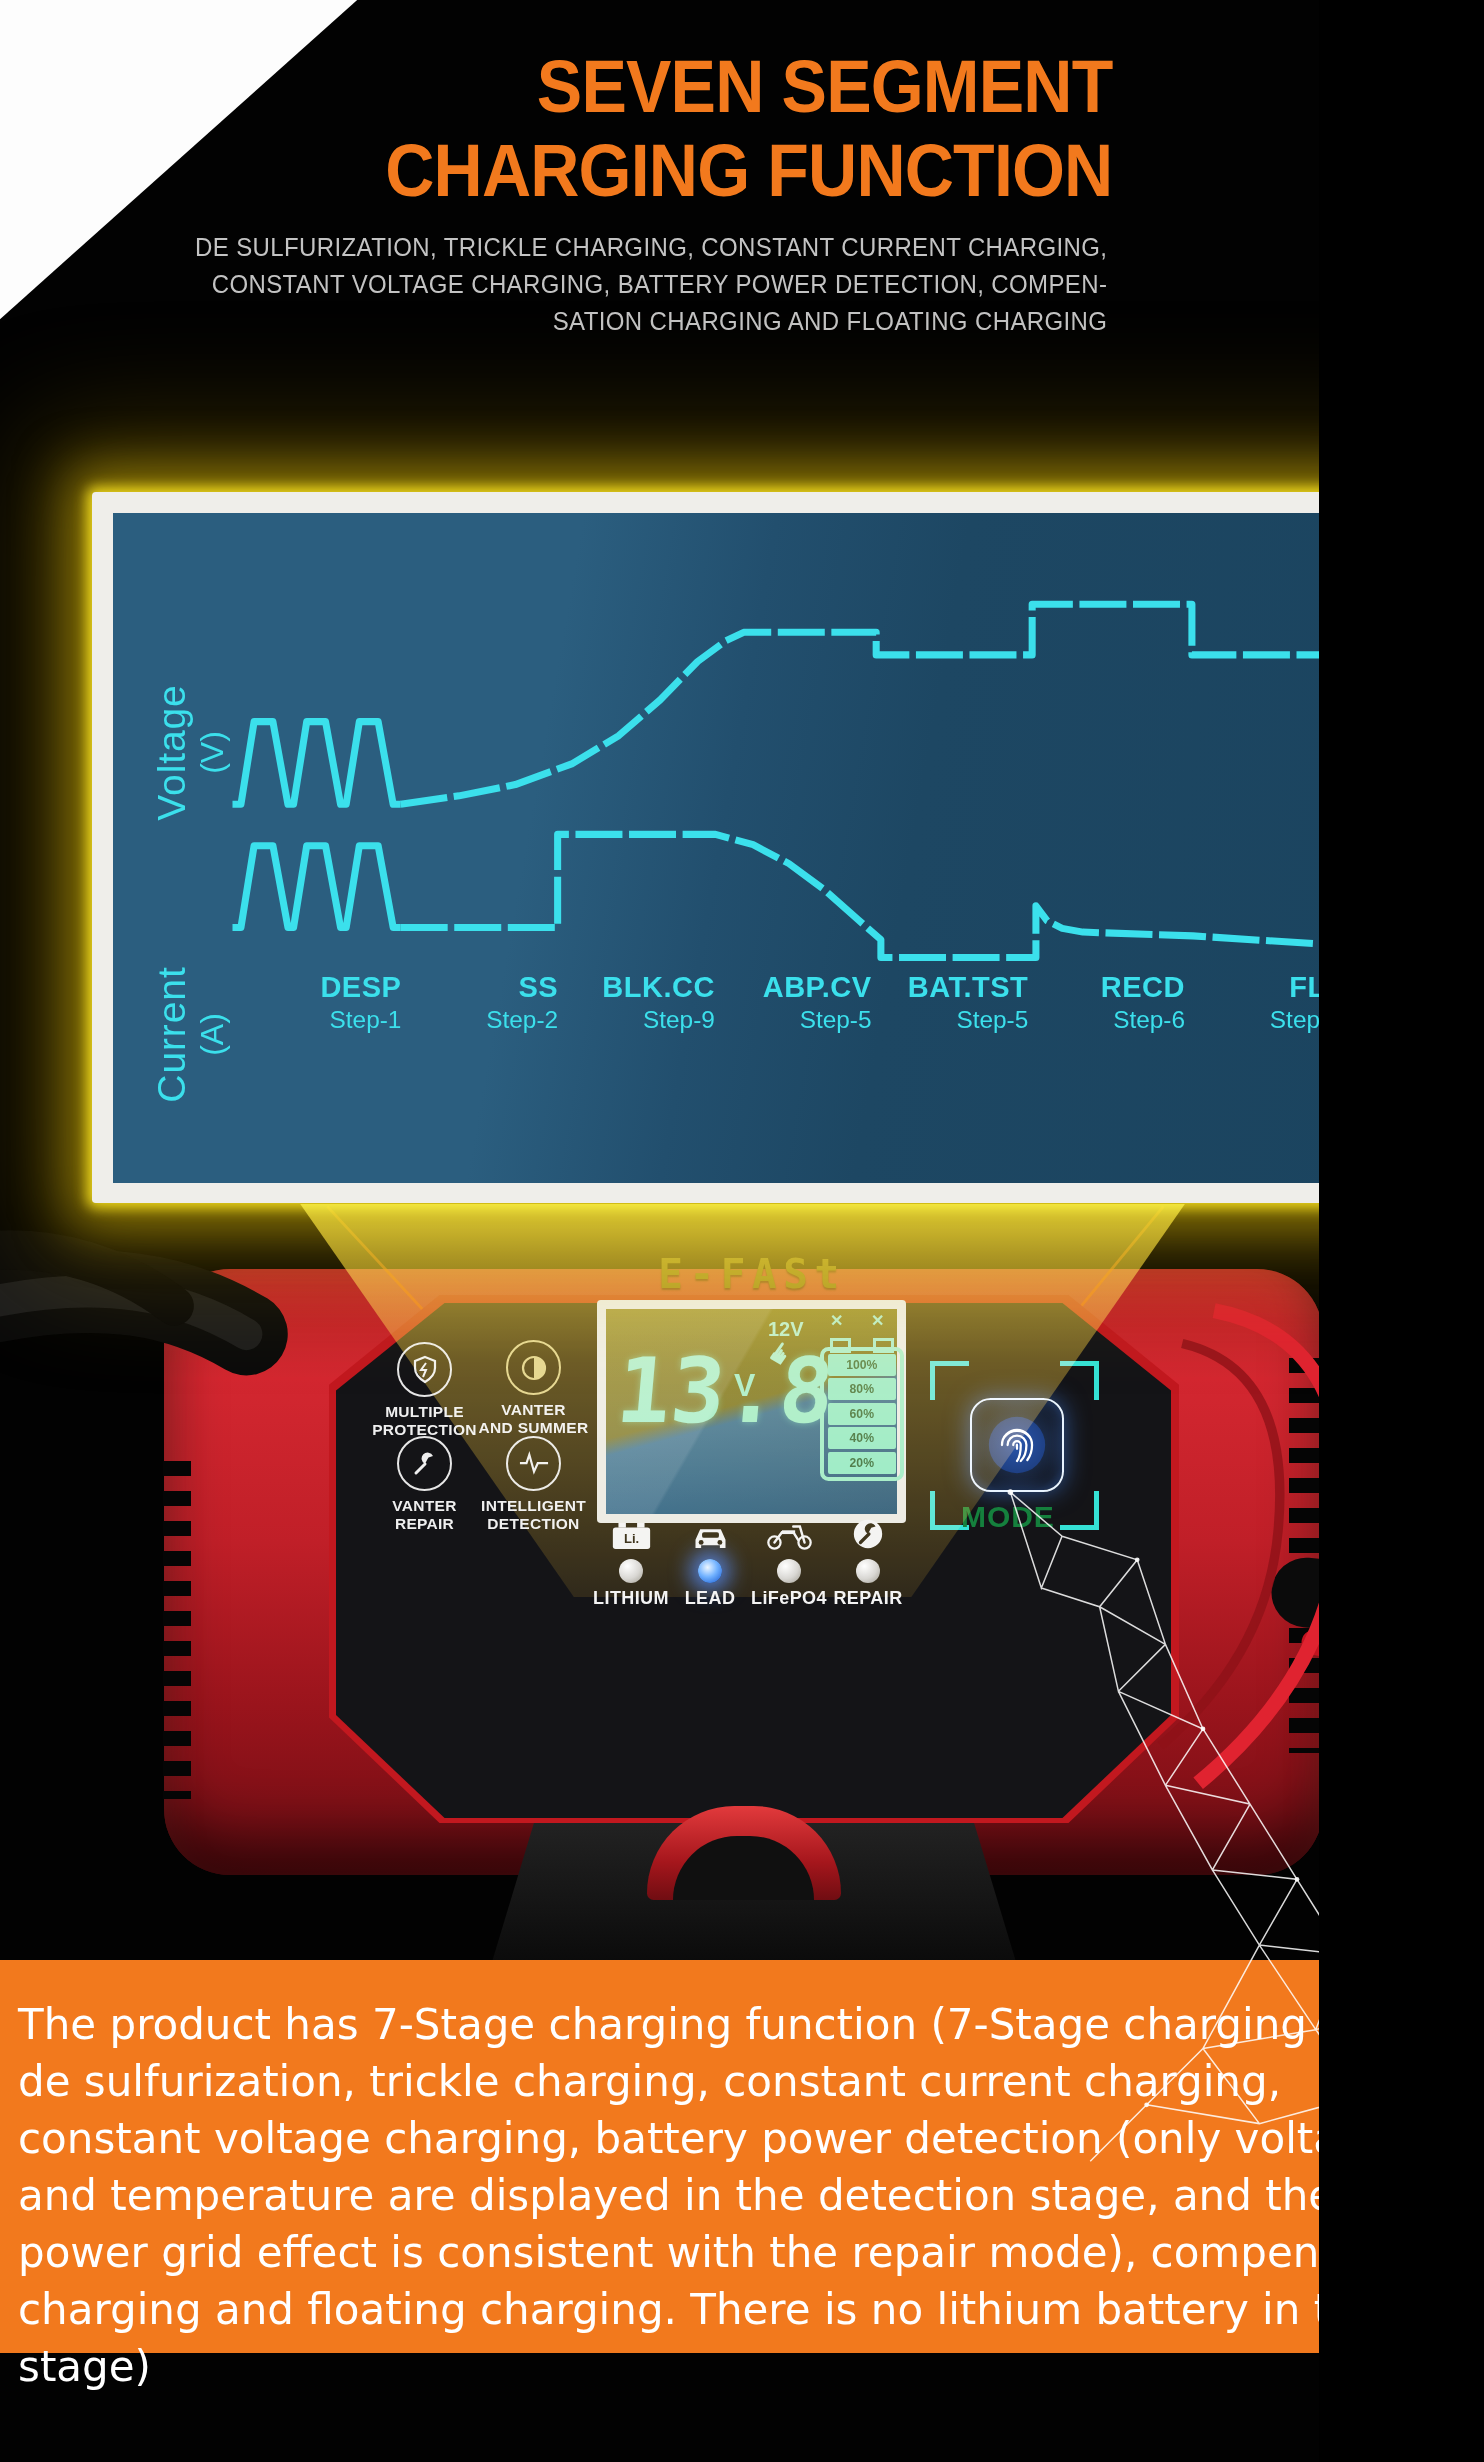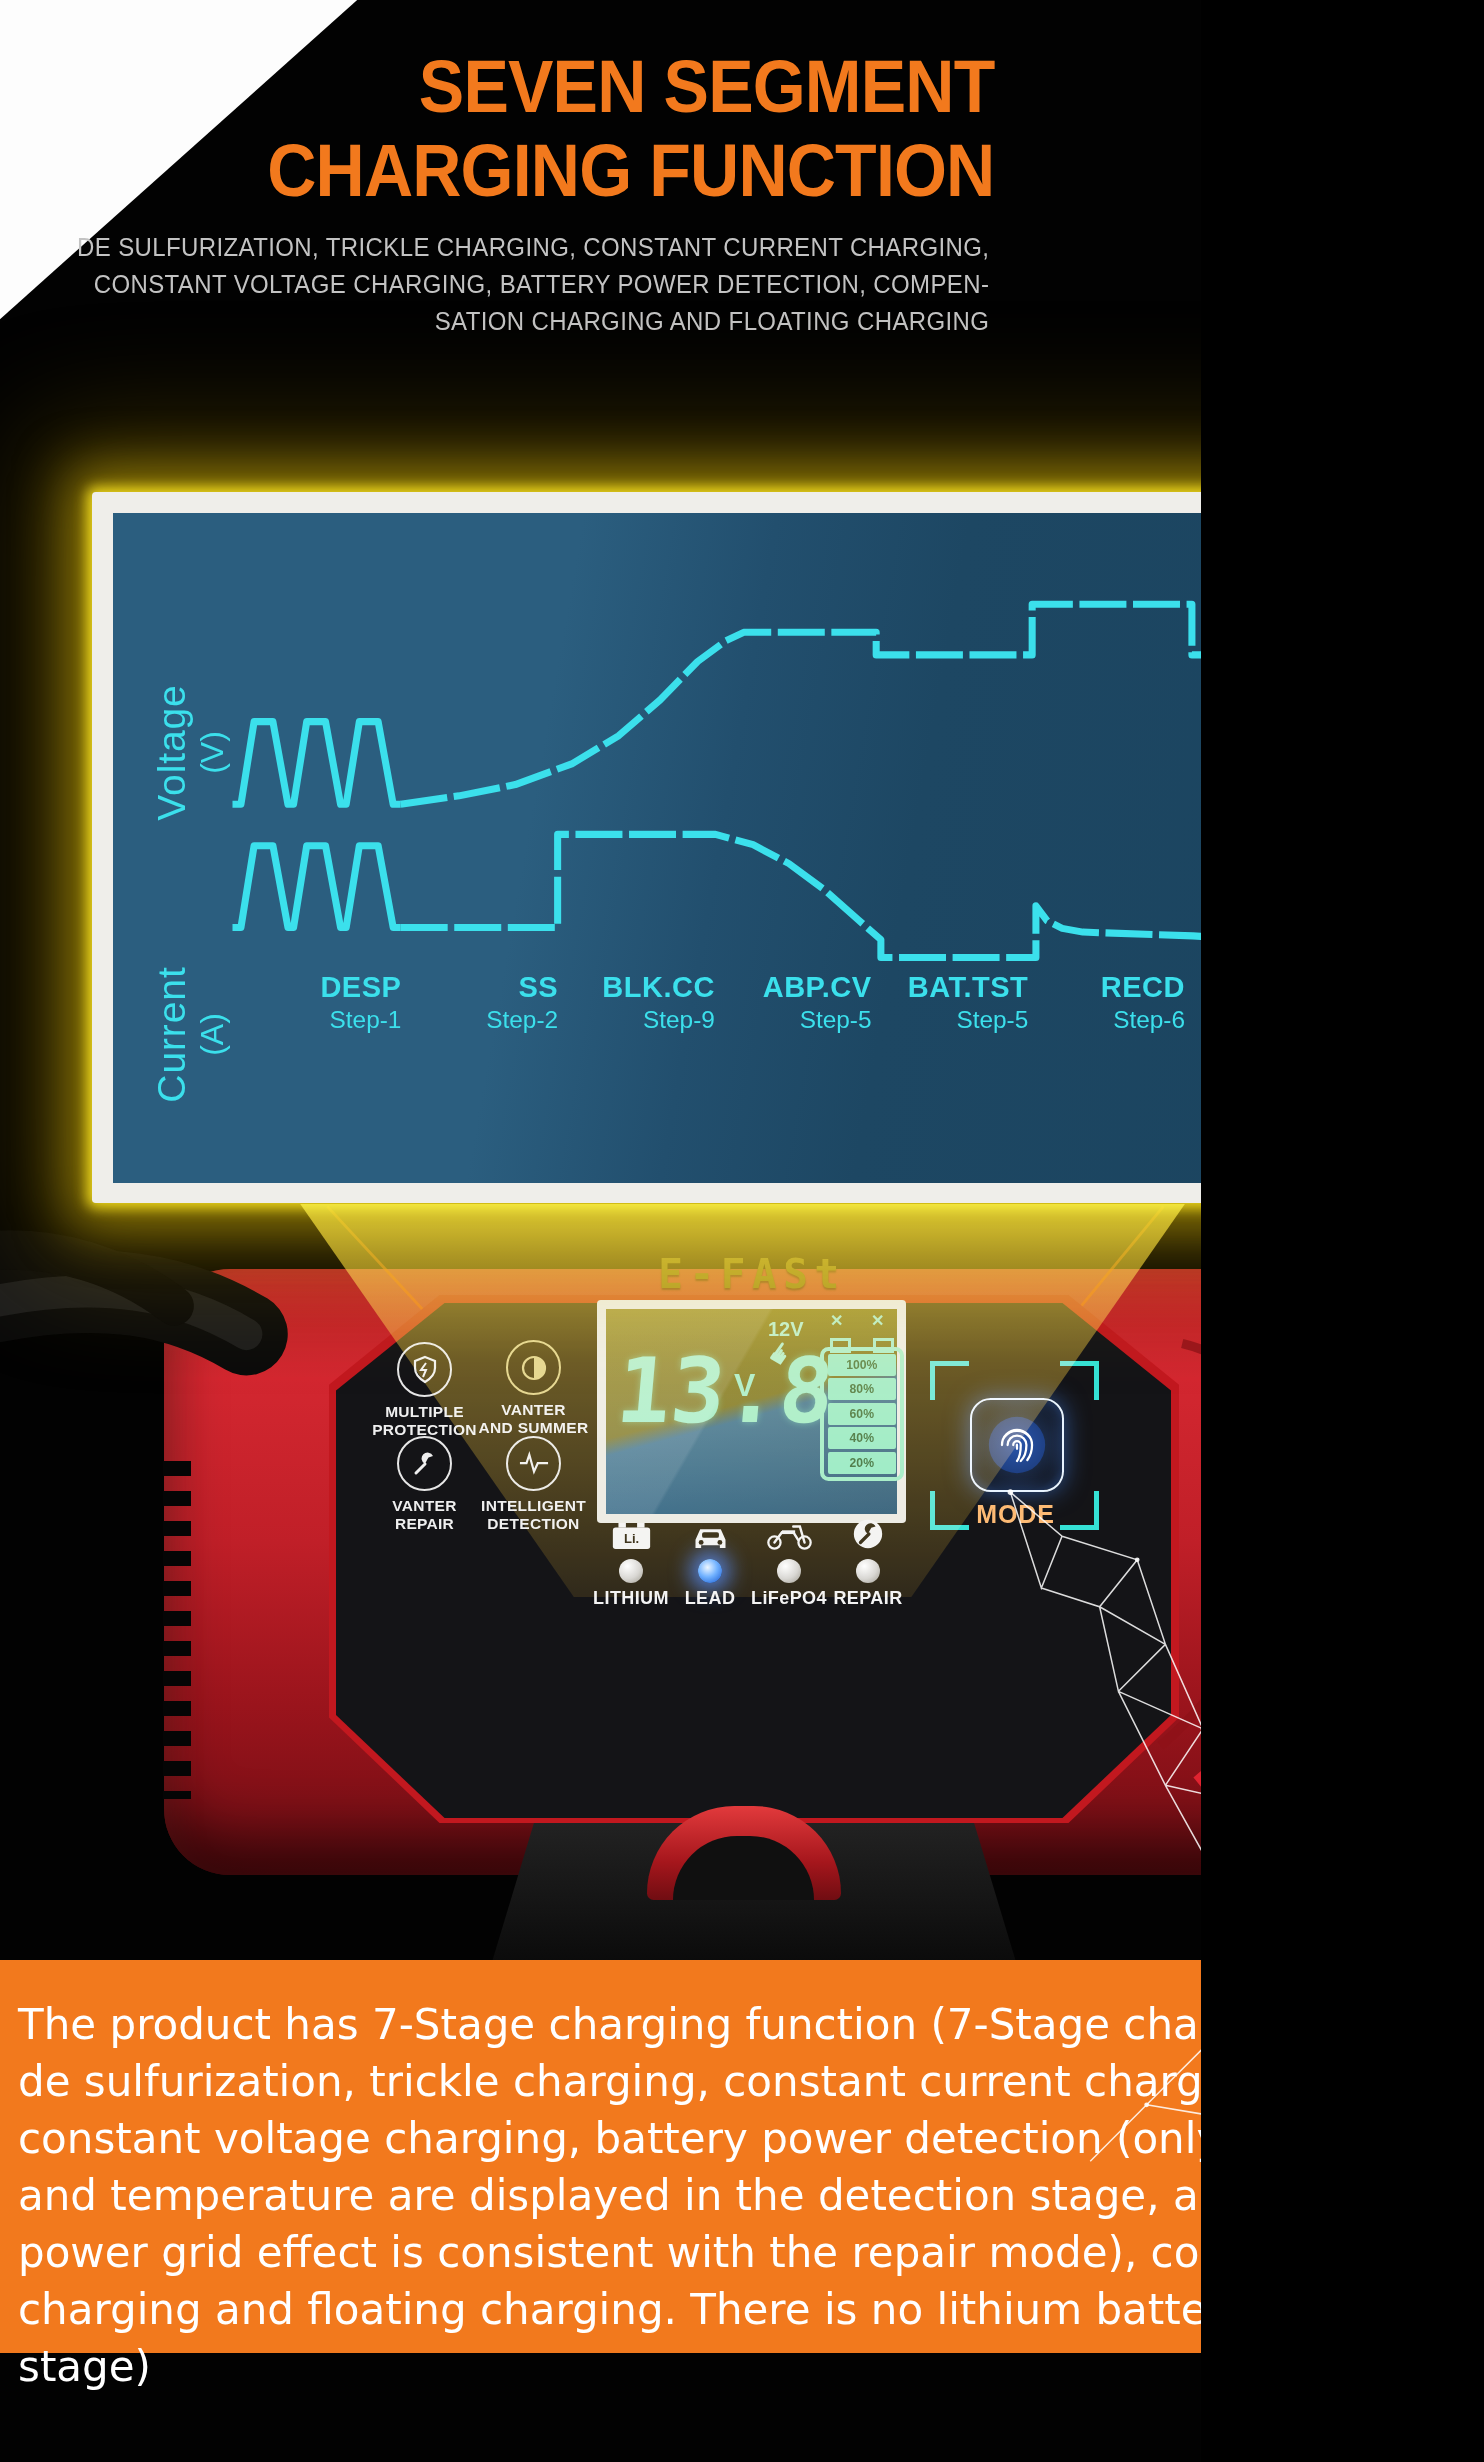--- a/index.html
+++ b/index.html
@@ -1,16 +1,16 @@
 <!DOCTYPE html>
 <html style="font-size:15px"><head>
 <meta charset="utf-8">
 <style>
   html,body{margin:0;padding:0;background:#000;}
-  #stage{position:relative;width:1201px;height:2462px;background:#020202;overflow:hidden;
+  #stage{position:relative;width:1319px;height:2462px;background:#020202;overflow:hidden;
          font-family:"Liberation Sans",sans-serif;}
 
   
   .corner-wedge{position:absolute;left:0;top:0;width:376px;height:329px;background:#fdfdfd;
     clip-path:polygon(0 0,95% 0,0 97%);z-index:3;}
   .title-block{position:absolute;top:45px;right:207px;text-align:right;z-index:5;}
   .title-line{font-weight:bold;font-size:74px;line-height:84px;color:#F2791D;
     letter-spacing:-0.9px;transform:scaleX(.92);transform-origin:right center;white-space:nowrap;}
   .subtitle-block{position:absolute;top:229px;right:212px;text-align:right;z-index:5;}
   .subtitle-line{font-size:25px;line-height:37px;color:#c3c3c3;letter-spacing:0.4px;
@@ -111,22 +111,22 @@
   .brackets i{position:absolute;width:34px;height:34px;border:0 solid #35e2d6;}
   .brackets .tl{left:0;top:0;border-left-width:5.6px;border-top-width:5.6px;}
   .brackets .tr{right:0;top:0;border-right-width:5.6px;border-top-width:5.6px;}
   .brackets .bl{left:0;bottom:0;border-left-width:5.6px;border-bottom-width:5.6px;}
   .brackets .br{right:0;bottom:0;border-right-width:5.6px;border-bottom-width:5.6px;}
   .mode-btn{position:absolute;left:970px;top:1398px;width:90px;height:90px;z-index:9;
     border:2.8px solid #e8f4ff;border-radius:20.7px;
     background:radial-gradient(circle at 50% 48%,rgba(70,140,255,.45),rgba(8,16,34,.25) 75%);
     box-shadow:0 0 24.4px rgba(70,140,255,.55),inset 0 0 19px rgba(70,140,255,.45);
     display:flex;align-items:center;justify-content:center;}
-  .mode-btn-label{position:absolute;left:961px;top:1500px;width:109px;text-align:center;z-index:9;
-    font-size:25px;font-weight:bold;color:#fdba74;letter-spacing:0.9px;}
+  .mode-btn-label{position:absolute;left:961px;top:1500px;width:109px;z-index:9;
+    font-size:30px;font-weight:bold;color:#15803d;letter-spacing:0.9px;}
 
   
   .footer-band{position:absolute;left:0;top:1960px;width:1485px;height:393px;background:#F2791D;z-index:20;}
   .footer-band p{margin:0;padding:36px 28px 0 18px;font-family:"DejaVu Sans",sans-serif;
     font-size:42px;line-height:57px;color:#fff;}
 
   .decor,.mesh{position:absolute;pointer-events:none;}
   .decor{left:0;top:1165px;z-index:6;}
   .mesh{left:921px;top:1447px;z-index:50;}
 </style>

